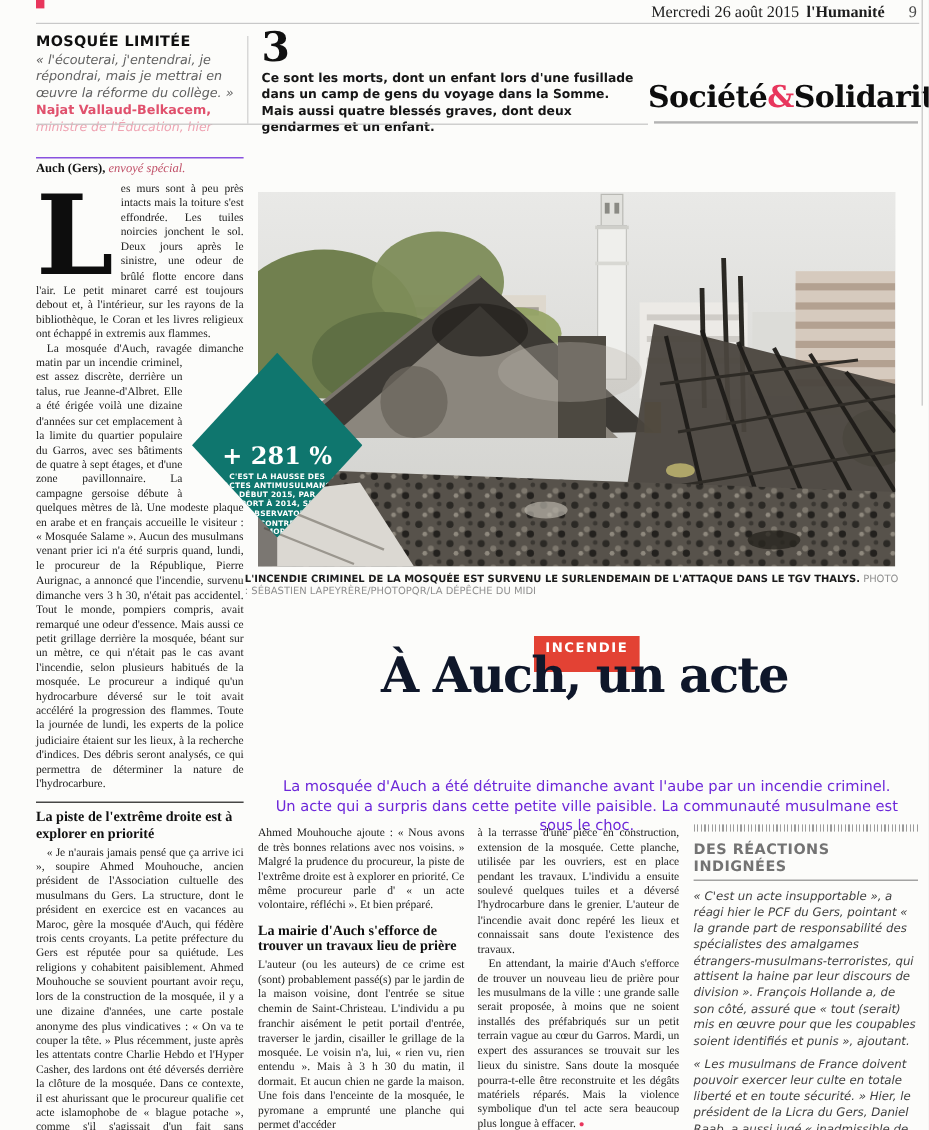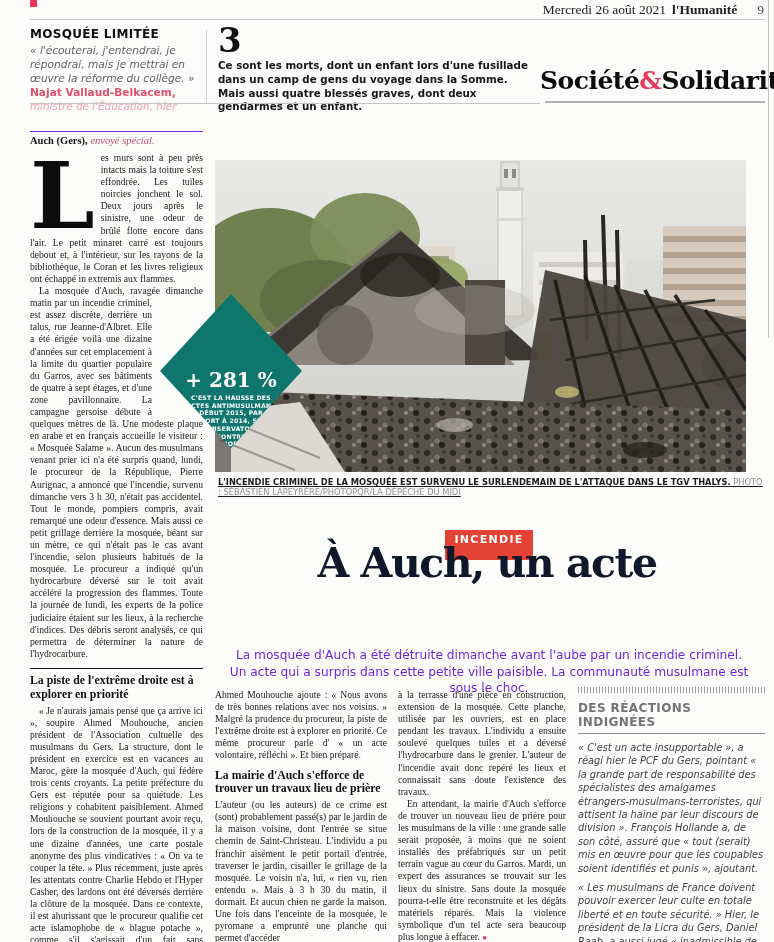--- a/index.html
+++ b/index.html
@@ -49,22 +49,22 @@
   
   .photo-wrap{position:absolute;left:215px;top:160px;width:531px;height:312px;background:#cfcfcc;}
   .photo-wrap svg{display:block;}
   
   .stat-badge{position:absolute;left:160px;top:294px;width:142px;height:154px;background:#0f766e;
               clip-path:polygon(50% 0,100% 50%,50% 100%,0 50%);display:flex;flex-direction:column;
               align-items:center;justify-content:flex-end;text-align:center;color:#fff;z-index:5;}
   .stat-value{font-family:"DejaVu Serif",serif;font-weight:700;font-size:20px;line-height:22px;margin-bottom:3px;}
   .stat-caption{font:700 6.2px/7.7px "DejaVu Sans",sans-serif;letter-spacing:.2px;width:92px;}
   
-  .photo-caption{position:absolute;left:218px;top:477px;width:548px;
-                 font:700 8.3px/10px "DejaVu Sans",sans-serif;color:#1c1c1c;text-decoration:underline;}
+  .photo-caption{position:absolute;left:204px;top:477px;width:548px;
+                 font:700 8.3px/10px "DejaVu Sans",sans-serif;color:#1c1c1c;}
   .photo-credit{font-weight:400;color:#8f8f8f;}
   .kicker-wrap{position:absolute;left:215px;top:499px;width:548px;text-align:center;}
   .kicker{display:inline-block;background:#e34234;color:#fff;font:800 11px/1 "DejaVu Sans",sans-serif;
           letter-spacing:1.3px;padding:4px 9px 15px;margin-top:31px;}
   .headline{position:absolute;left:203px;top:513px;width:568px;text-align:center;
             font-family:"DejaVu Serif",serif;font-weight:700;font-size:41px;line-height:47px;
             letter-spacing:-1.5px;color:#0f172a;}
   .standfirst{position:absolute;left:227px;top:647px;width:524px;text-align:center;
               font:400 12.2px/16.5px "DejaVu Sans",sans-serif;color:#6d28d9;}
   
@@ -79,21 +79,21 @@
   .reactions p{font:italic 400 9.8px/13.4px "DejaVu Sans",sans-serif;color:#3f3f3f;margin:0 0 6px;}
 </style>
 </head>
 <body>
 
 <div class="page">
 
   <div class="red-tick"></div>
   <div class="rule-top"></div>
   <div class="header-meta">
-    <span class="header-date">Mercredi 26 août 2021</span><span class="header-masthead">l'Humanité</span><span class="header-pagenum">9</span>
+    <span class="header-date">Mercredi 26 août 2015</span><span class="header-masthead">l'Humanité</span><span class="header-pagenum">9</span>
   </div>
 
   <div class="quote-box">
     <div class="quote-title">MOSQUÉE LIMITÉE</div>
     <div class="quote-text">« l'écouterai, j'entendrai, je répondrai, mais je mettrai en œuvre la réforme du collège. »</div>
     <div class="quote-author">Najat Vallaud-Belkacem,</div>
     <div class="quote-role">ministre de l'Éducation, hier</div>
   </div>
   <div class="vrule"></div>
 

